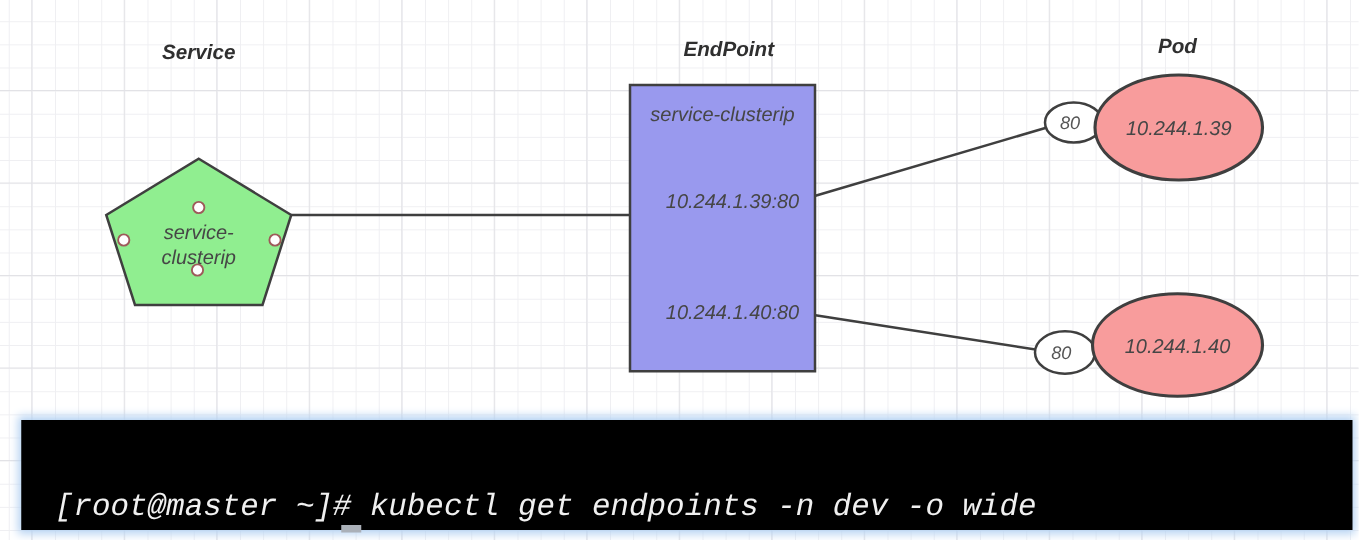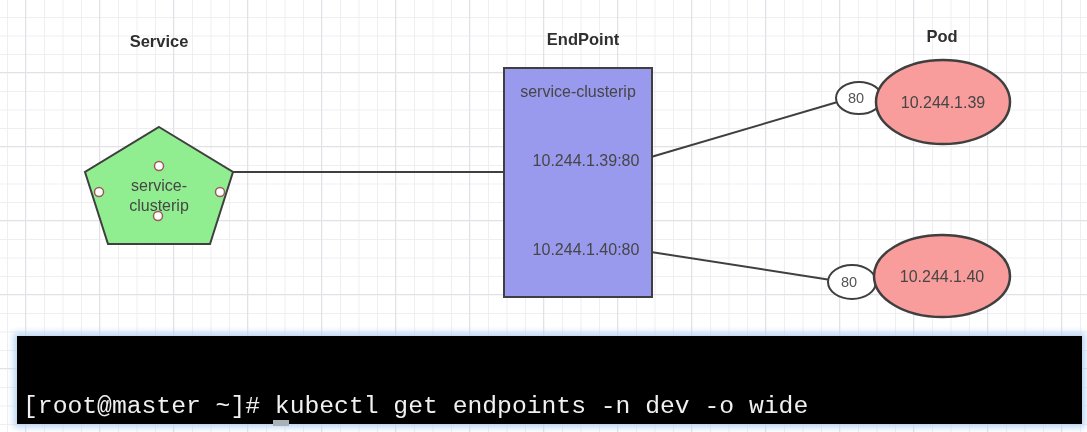--- a/index.html
+++ b/index.html
@@ -8,20 +8,21 @@
 
   
   .stage {
     position:relative; width:1087px; height:432px;
     background:
       linear-gradient(var(--grid_major,#e2e2e6) 1px, transparent 1px) 25px 72px / 74px 74px,
       linear-gradient(90deg, var(--grid_major,#e2e2e6) 1px, transparent 1px) 25px 72px / 74px 74px,
       linear-gradient(var(--grid_minor,#efeff2) 1px, transparent 1px) 7px 17px / 18.5px 18.5px,
       linear-gradient(90deg, var(--grid_minor,#efeff2) 1px, transparent 1px) 7px 17px / 18.5px 18.5px,
       #ffffff;
+    font-style: italic;
   }
 
   svg.diagram { position:absolute; left:0; top:0; }
 
   .edge { stroke:var(--shape_stroke,#3f3f3f); stroke-width:2; fill:none; }
   .node-service  { fill:var(--service_fill,#90ee90);  stroke:var(--shape_stroke,#3f3f3f); stroke-width:2; }
   .node-endpoint { fill:var(--endpoint_fill,#9999ee); stroke:var(--shape_stroke,#3f3f3f); stroke-width:2; }
   .node-pod      { fill:var(--pod_fill,#f89c9c);      stroke:var(--shape_stroke,#3f3f3f); stroke-width:2.5; }
   .node-port     { fill:#ffffff;                      stroke:var(--shape_stroke,#3f3f3f); stroke-width:2; }
   .conn-dot      { fill:#ffffff; stroke:var(--conn_dot,#9e5a5a); stroke-width:1.5; }
@@ -34,21 +35,21 @@
   
   .terminal {
     position:absolute; left:17px; top:336px; width:1065px; height:88px;
     background:var(--terminal_bg,#000);
     box-shadow:0 0 7px 3px var(--terminal_glow,#b5d2f2);
     padding:3px 0 0 6px;
     font-family:"Liberation Mono", monospace;
     font-size:24.7px; line-height:27px;
     white-space:pre;
   }
-  .tl { position:relative; height:27px; }
+  .tl { position:relative; height:27px;margin-left:21px; }
   .tl span { position:absolute; top:0; }
   .c0 { left:0; }
   .w { color:var(--terminal_text,#f0f0f0); }
   .cursor { position:absolute; left:256px; top:84px; width:16px; height:6px;
             background:var(--terminal_cursor,#aab0b8); }
 </style>
 </head>
 <body>
 
 <div class="stage">

